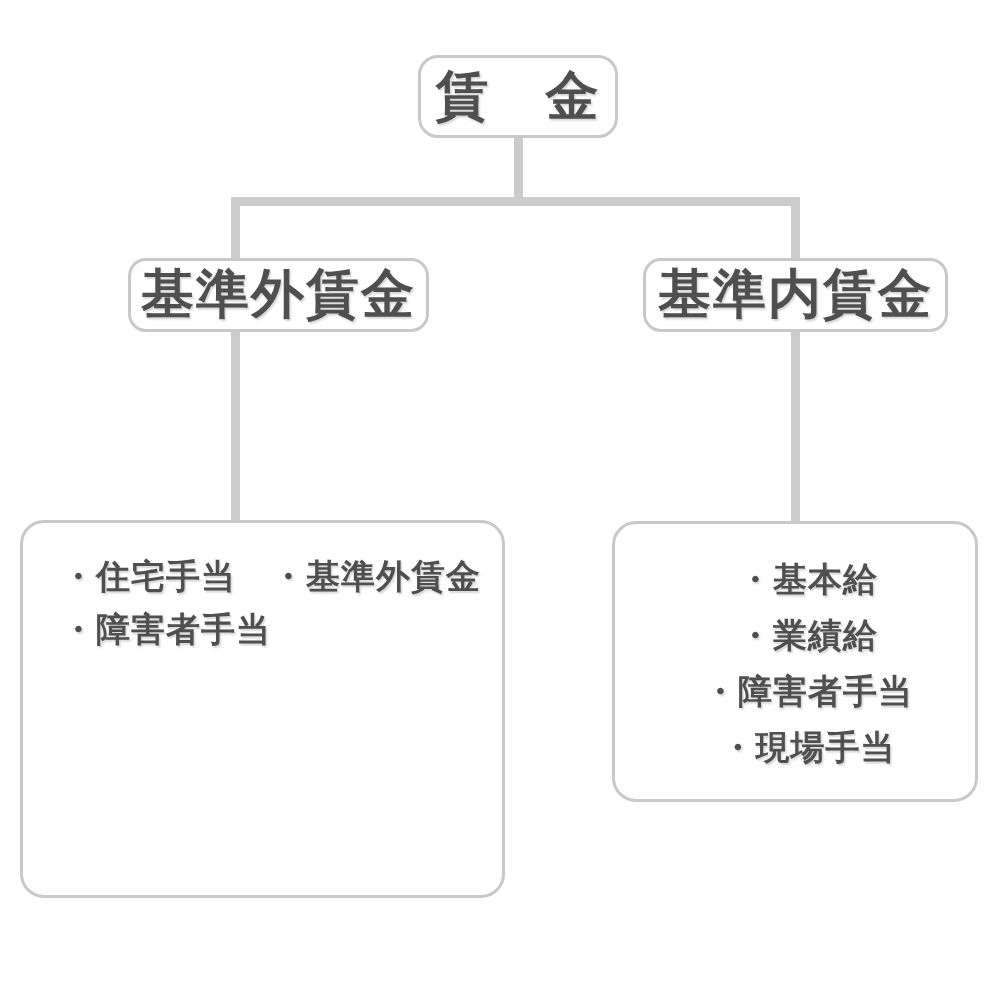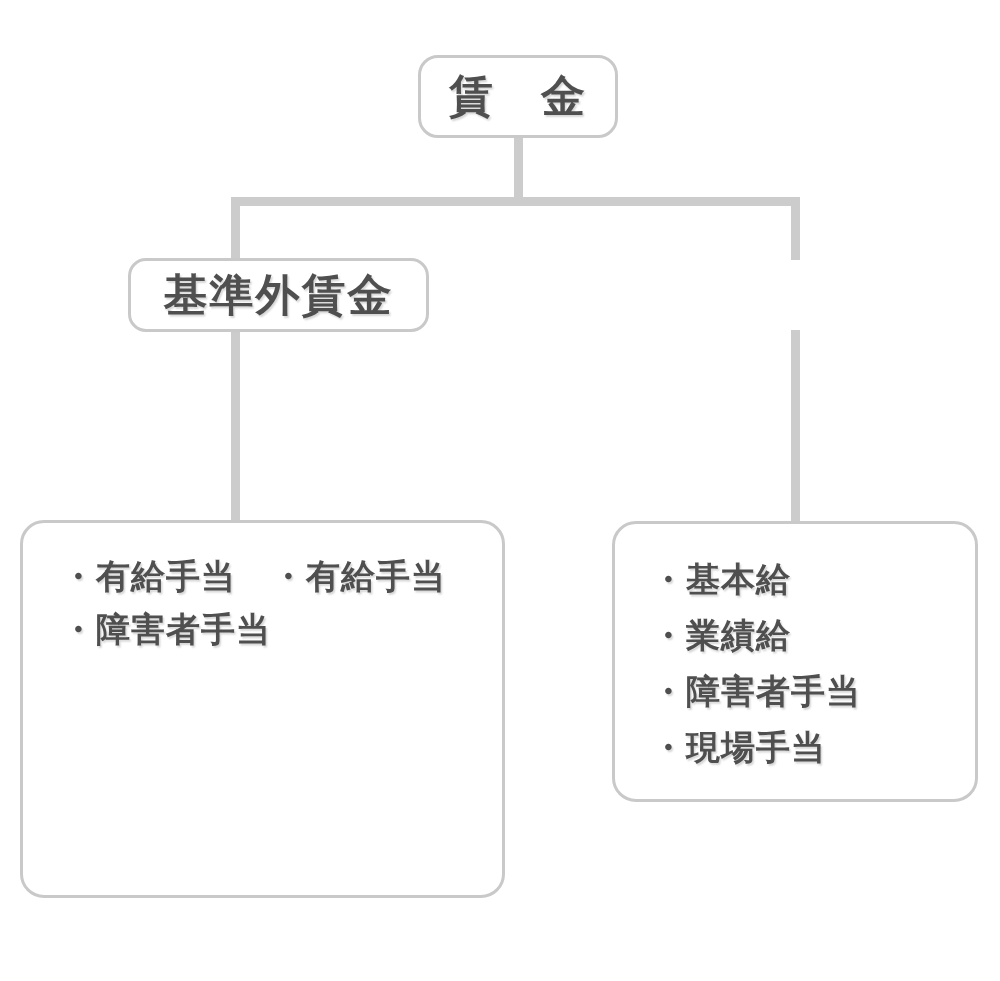--- a/index.html
+++ b/index.html
@@ -39,31 +39,31 @@
     background: var(--box_fill);
     border: 3px solid var(--box_border);
     z-index: 2;
     color: var(--text);
     font-weight: 700;
   }
   .label-box {
     display: flex;
     align-items: center;
     justify-content: center;
-    font-size: 44px;
+    font-size: 53px;
     letter-spacing: 2px;
     text-shadow: 1.5px 1.5px 2px rgba(0,0,0,0.16);
   }
   .box.root  { left: 418px; top: 55px;  width: 200px; height: 83px; border-radius: 20px; }
   .box.mid-left  { left: 84px;  top: 258px; width: 301px; height: 74px; border-radius: 18px; margin-left: 44px; }
   .box.mid-right { left: 643px; top: 258px; width: 305px; height: 74px; border-radius: 18px; }
   .box.big-left  { left: 20px;  top: 520px; width: 485px; height: 378px; border-radius: 24px;
                    padding: 27px 10px 0 38px; }
   .box.big-right { left: 612px; top: 521px; width: 366px; height: 281px; border-radius: 24px;
-                   padding: 27px 10px 0 36px; }
+                   padding: 27px 10px 0 36px; text-align: center; }
   .item-line {
     font-size: 34px;
     font-weight: 700;
     letter-spacing: 1px;
     color: var(--text);
     white-space: nowrap;
     text-shadow: 1.5px 1.5px 2px rgba(0,0,0,0.16);
   }
   .big-left  .item-line { line-height: 53px; height: 53px; }
   .big-right .item-line { line-height: 56px; height: 56px; }
@@ -80,23 +80,26 @@
   <div class="conn left-drop-lower"></div>
   <div class="conn right-drop-lower"></div>
 
   <div class="box root label-box">
     <span>賃　金</span>
   </div>
 
   <div class="box mid-left label-box">
     <span>基準外賃金</span>
   </div>
+  <div class="box mid-right label-box">
+    <span>基準内賃金</span>
+  </div>
 
   <div class="box big-left">
-    <div class="item-line">・有給手当　・有給手当</div>
+    <div class="item-line">・住宅手当　・基準外賃金</div>
     <div class="item-line">・障害者手当</div>
   </div>
 
   <div class="box big-right">
     <div class="item-line">・基本給</div>
     <div class="item-line">・業績給</div>
     <div class="item-line">・障害者手当</div>
     <div class="item-line">・現場手当</div>
   </div>
 

